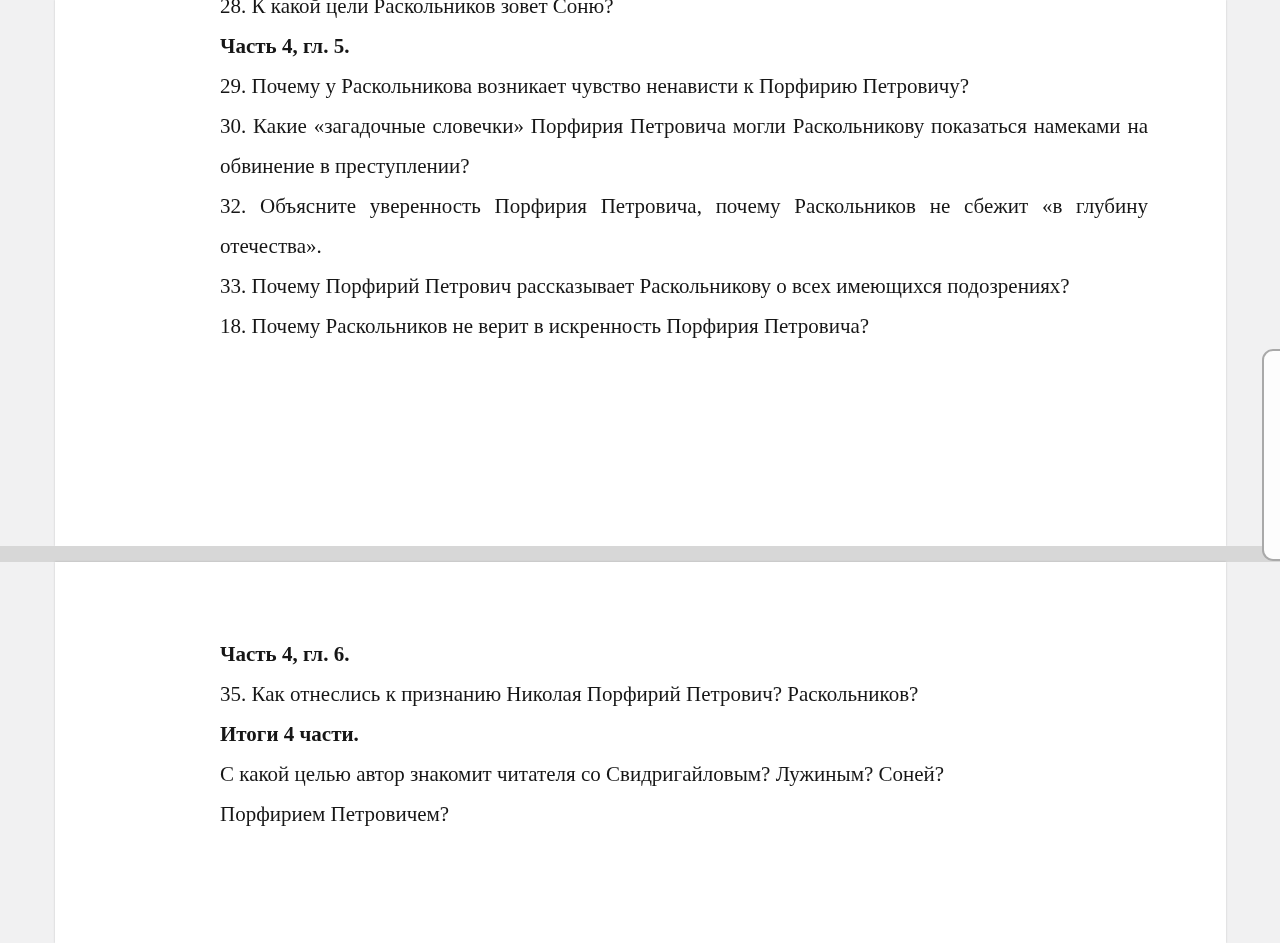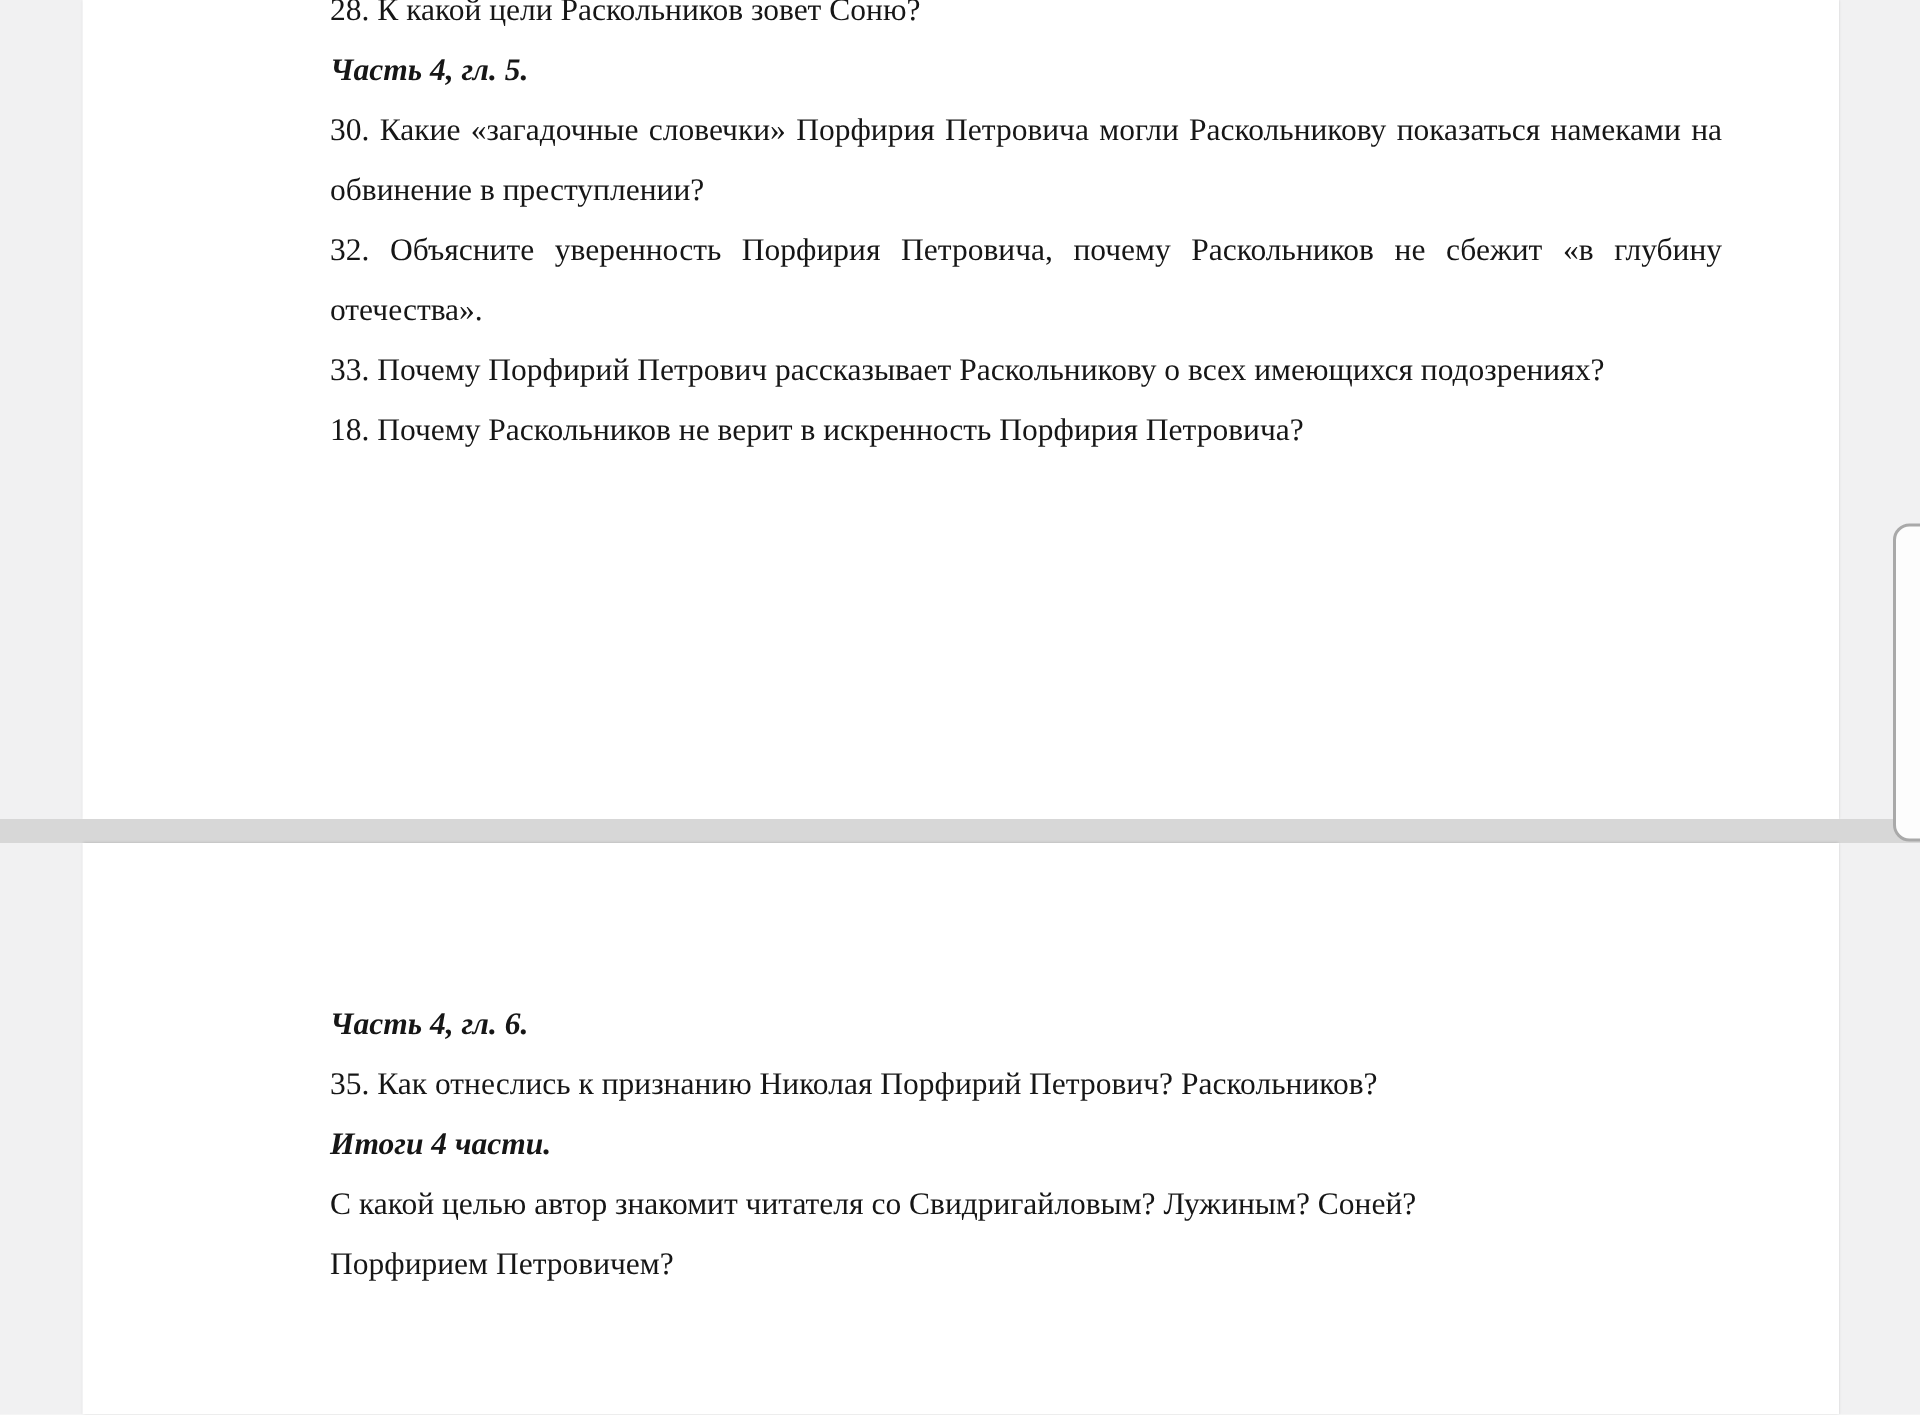--- a/index.html
+++ b/index.html
@@ -34,31 +34,30 @@
     top: 546px;
     width: 1280px;
     height: 16px;
     background: #d7d7d7;
   }
   .content {
     padding-left: 165px;
     padding-right: 78px;
   }
   .page-1 .content { margin-top: -14px; }
-  .page-2 .content { padding-top: 100px; }
+  .page-2 .content { padding-top: 72px; }
   .para {
     margin: 0;
     font-size: 21px;
     line-height: 40px;
     color: #161616;
     text-align: justify;
   }
   .heading {
     font-weight: bold;
-    font-style: italic;
     text-align: left;
   }
   .scroll-thumb {
     position: absolute;
     right: -16px;
     top: 349px;
     width: 34px;
     height: 212px;
     background: #fdfdfd;
     border: 2px solid #a9a9a9;
@@ -67,20 +66,21 @@
 </style>
 </head>
 <body>
 
 <div class="viewer">
 
   <div class="page page-1">
     <div class="content">
       <p class="para">28. К какой цели Раскольников зовет Соню?</p>
       <p class="para heading">Часть 4, гл. 5.</p>
+      <p class="para">29. Почему у Раскольникова возникает чувство ненависти к Порфирию Петровичу?</p>
       <p class="para">30. Какие «загадочные словечки» Порфирия Петровича могли Раскольникову показаться намеками на обвинение в преступлении?</p>
       <p class="para">32. Объясните уверенность Порфирия Петровича, почему Раскольников не сбежит «в глубину отечества».</p>
       <p class="para">33. Почему Порфирий Петрович рассказывает Раскольникову о всех имеющихся подозрениях?</p>
       <p class="para">18. Почему Раскольников не верит в искренность Порфирия Петровича?</p>
     </div>
   </div>
 
   <div class="page-gap"></div>
 
   <div class="page page-2">

